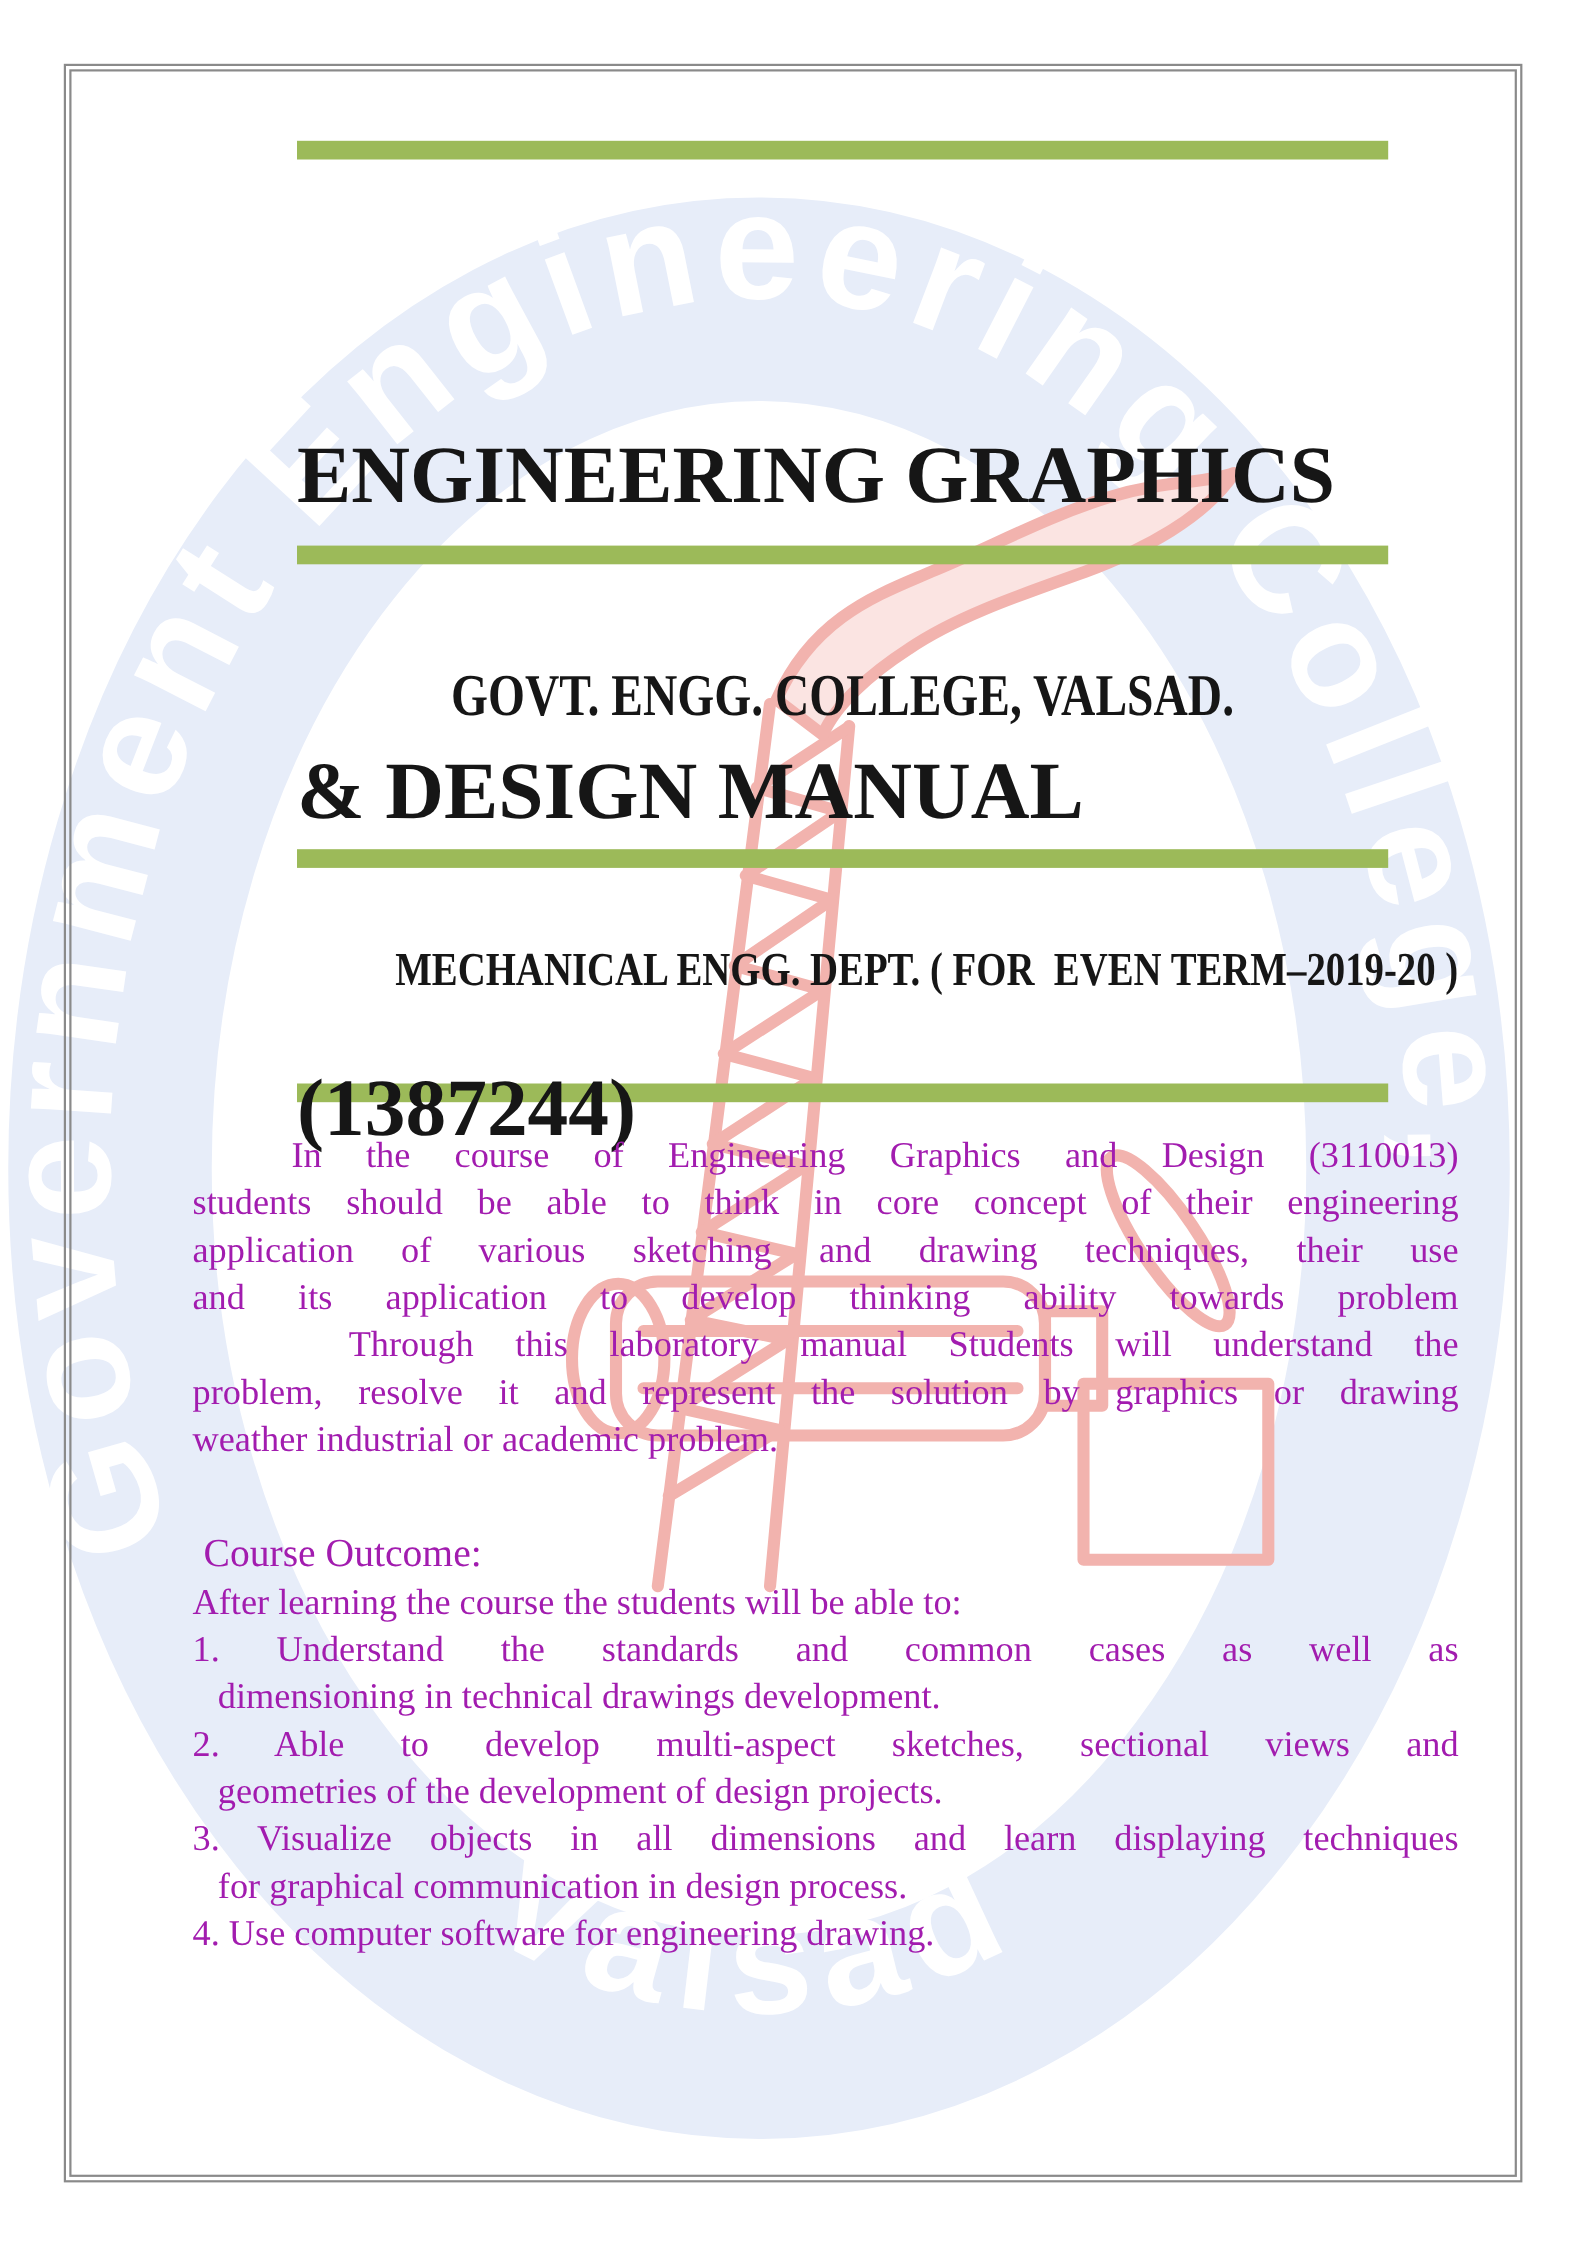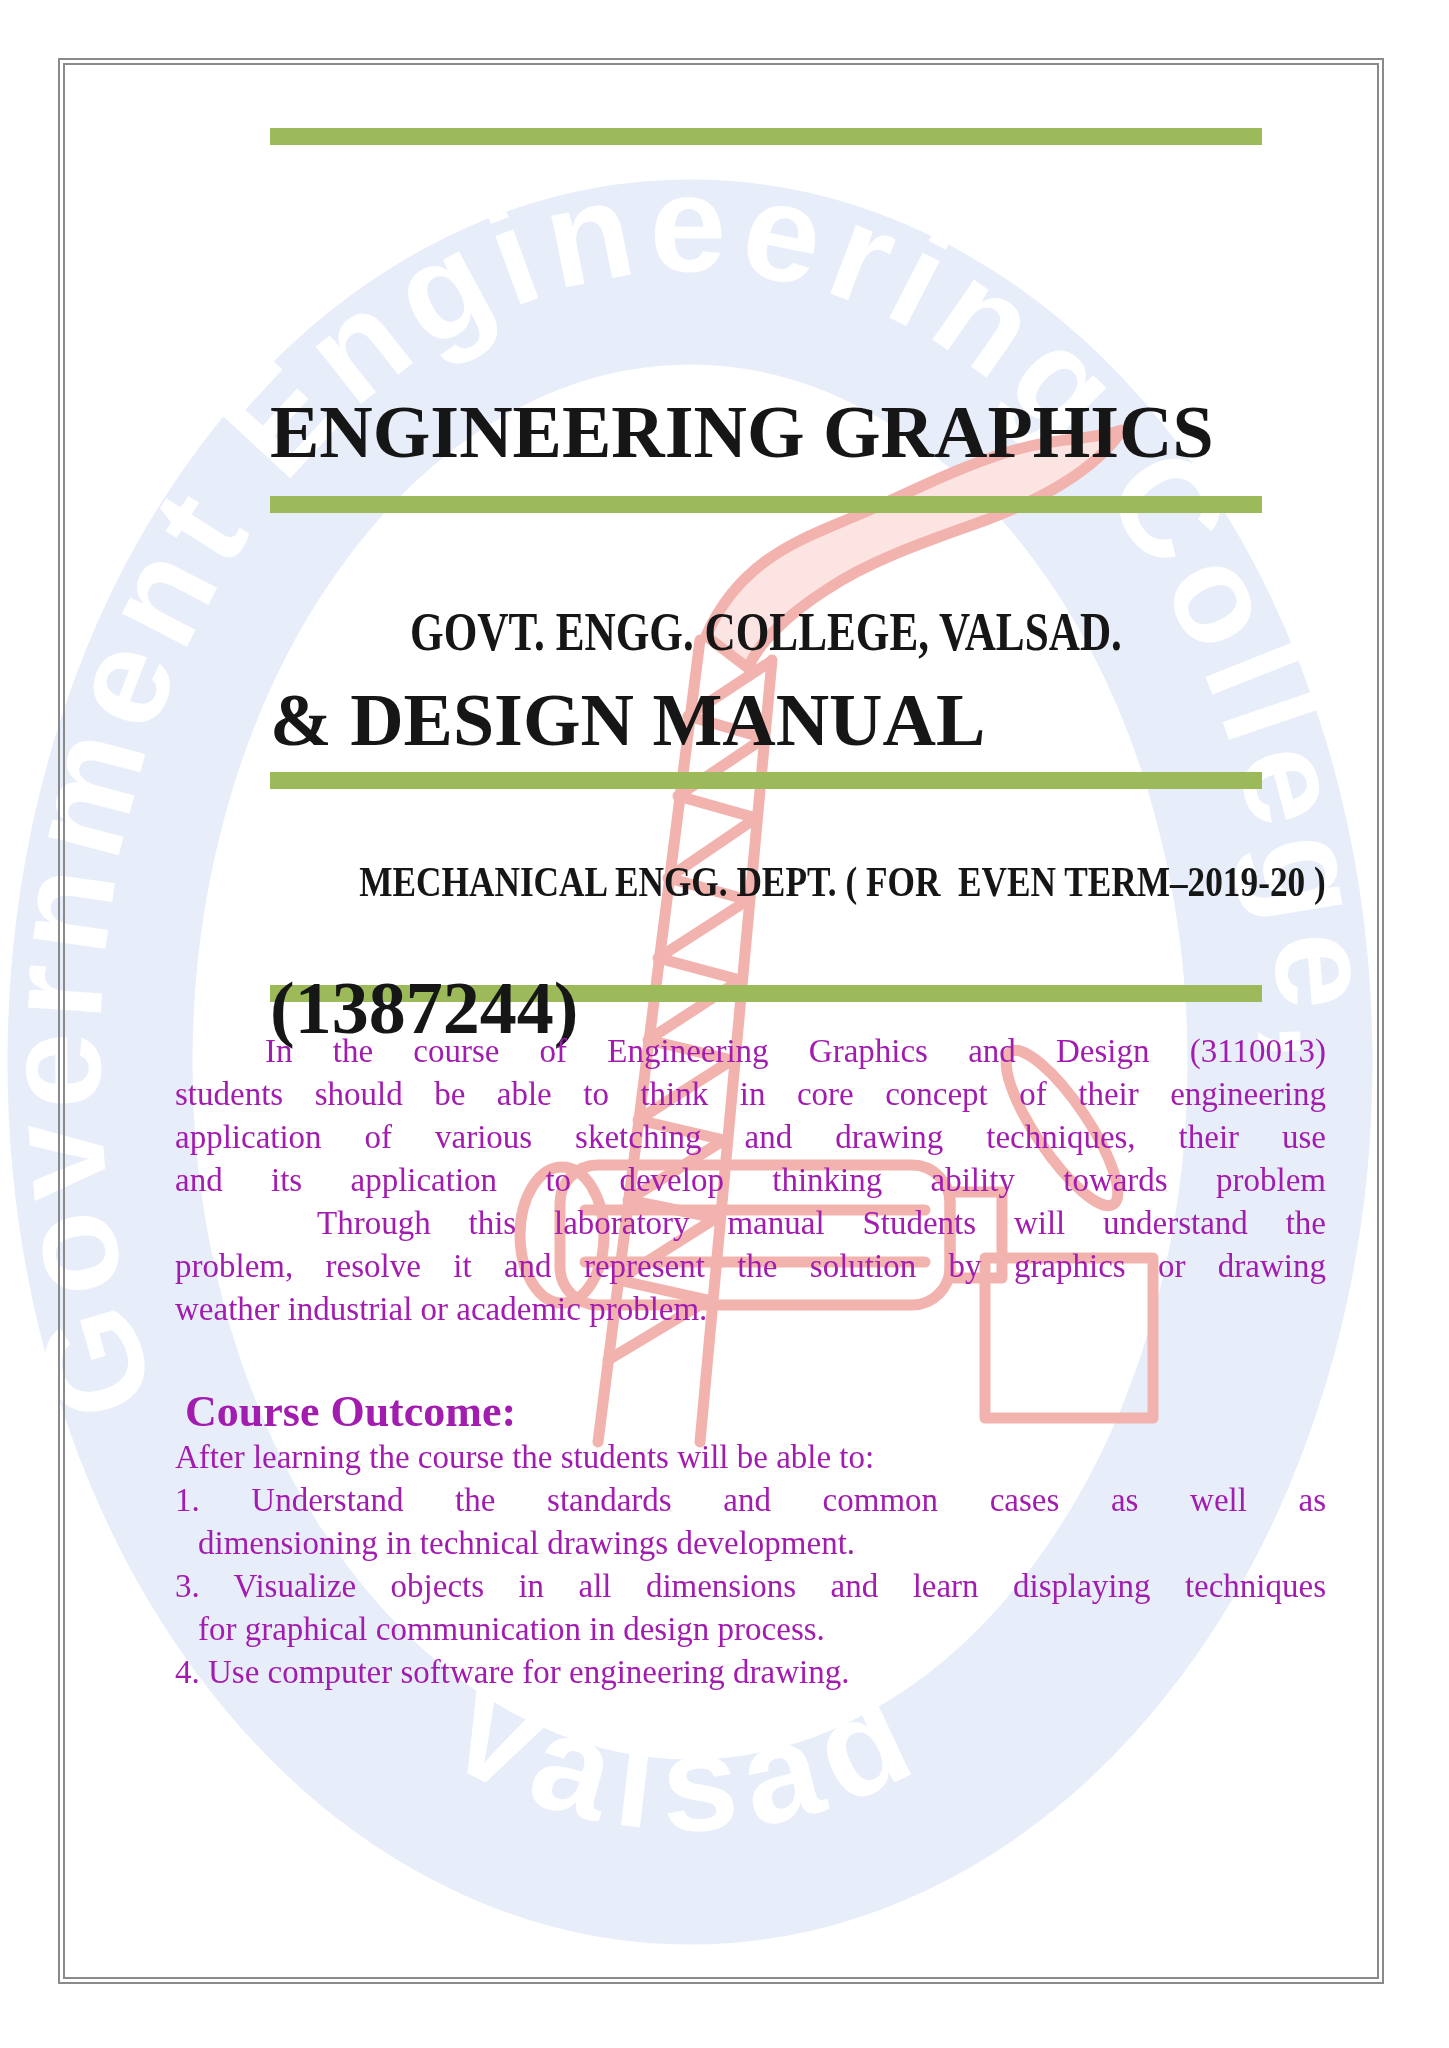--- a/index.html
+++ b/index.html
@@ -100,22 +100,22 @@
     text-align-last: justify;
   }
   .tline.tlast {
     text-align-last: left;
   }
   .para-1 .tline:first-child { text-indent: 90px; }
   .para-2 .tline:first-child { text-indent: 142px; }
   .outcome-heading {
     margin-top: 57px;
     padding-left: 10px;
-    font-weight: bold;
-    font-size: 44px;
+    font-weight: normal;
+    font-size: 36px;
     line-height: 48px;
   }
   .outcome-intro {
     line-height: 43px;
   }
   .oc-item .tline + .tline { margin-left: 23px; }
 </style>
 </head>
 <body>
 
@@ -191,20 +191,24 @@
       </div>
 
     <div class="outcome-heading">Course Outcome:</div>
     <div class="outcome-intro tline tlast">After learning the course the students will be able to:</div>
 
     <div class="oc-item">
         <div class="tline">1. Understand the standards and common cases as well as</div>
         <div class="tline tlast">dimensioning in technical drawings development.</div>
       </div>
     <div class="oc-item">
+        <div class="tline">2. Able to develop multi-aspect sketches, sectional views and</div>
+        <div class="tline tlast">geometries of the development of design projects.</div>
+      </div>
+    <div class="oc-item">
         <div class="tline">3. Visualize objects in all dimensions and learn displaying techniques</div>
         <div class="tline tlast">for graphical communication in design process.</div>
       </div>
     <div class="oc-item">
         <div class="tline tlast">4. Use computer software for engineering drawing.</div>
       </div>
   </div>
 
 </div>
 

